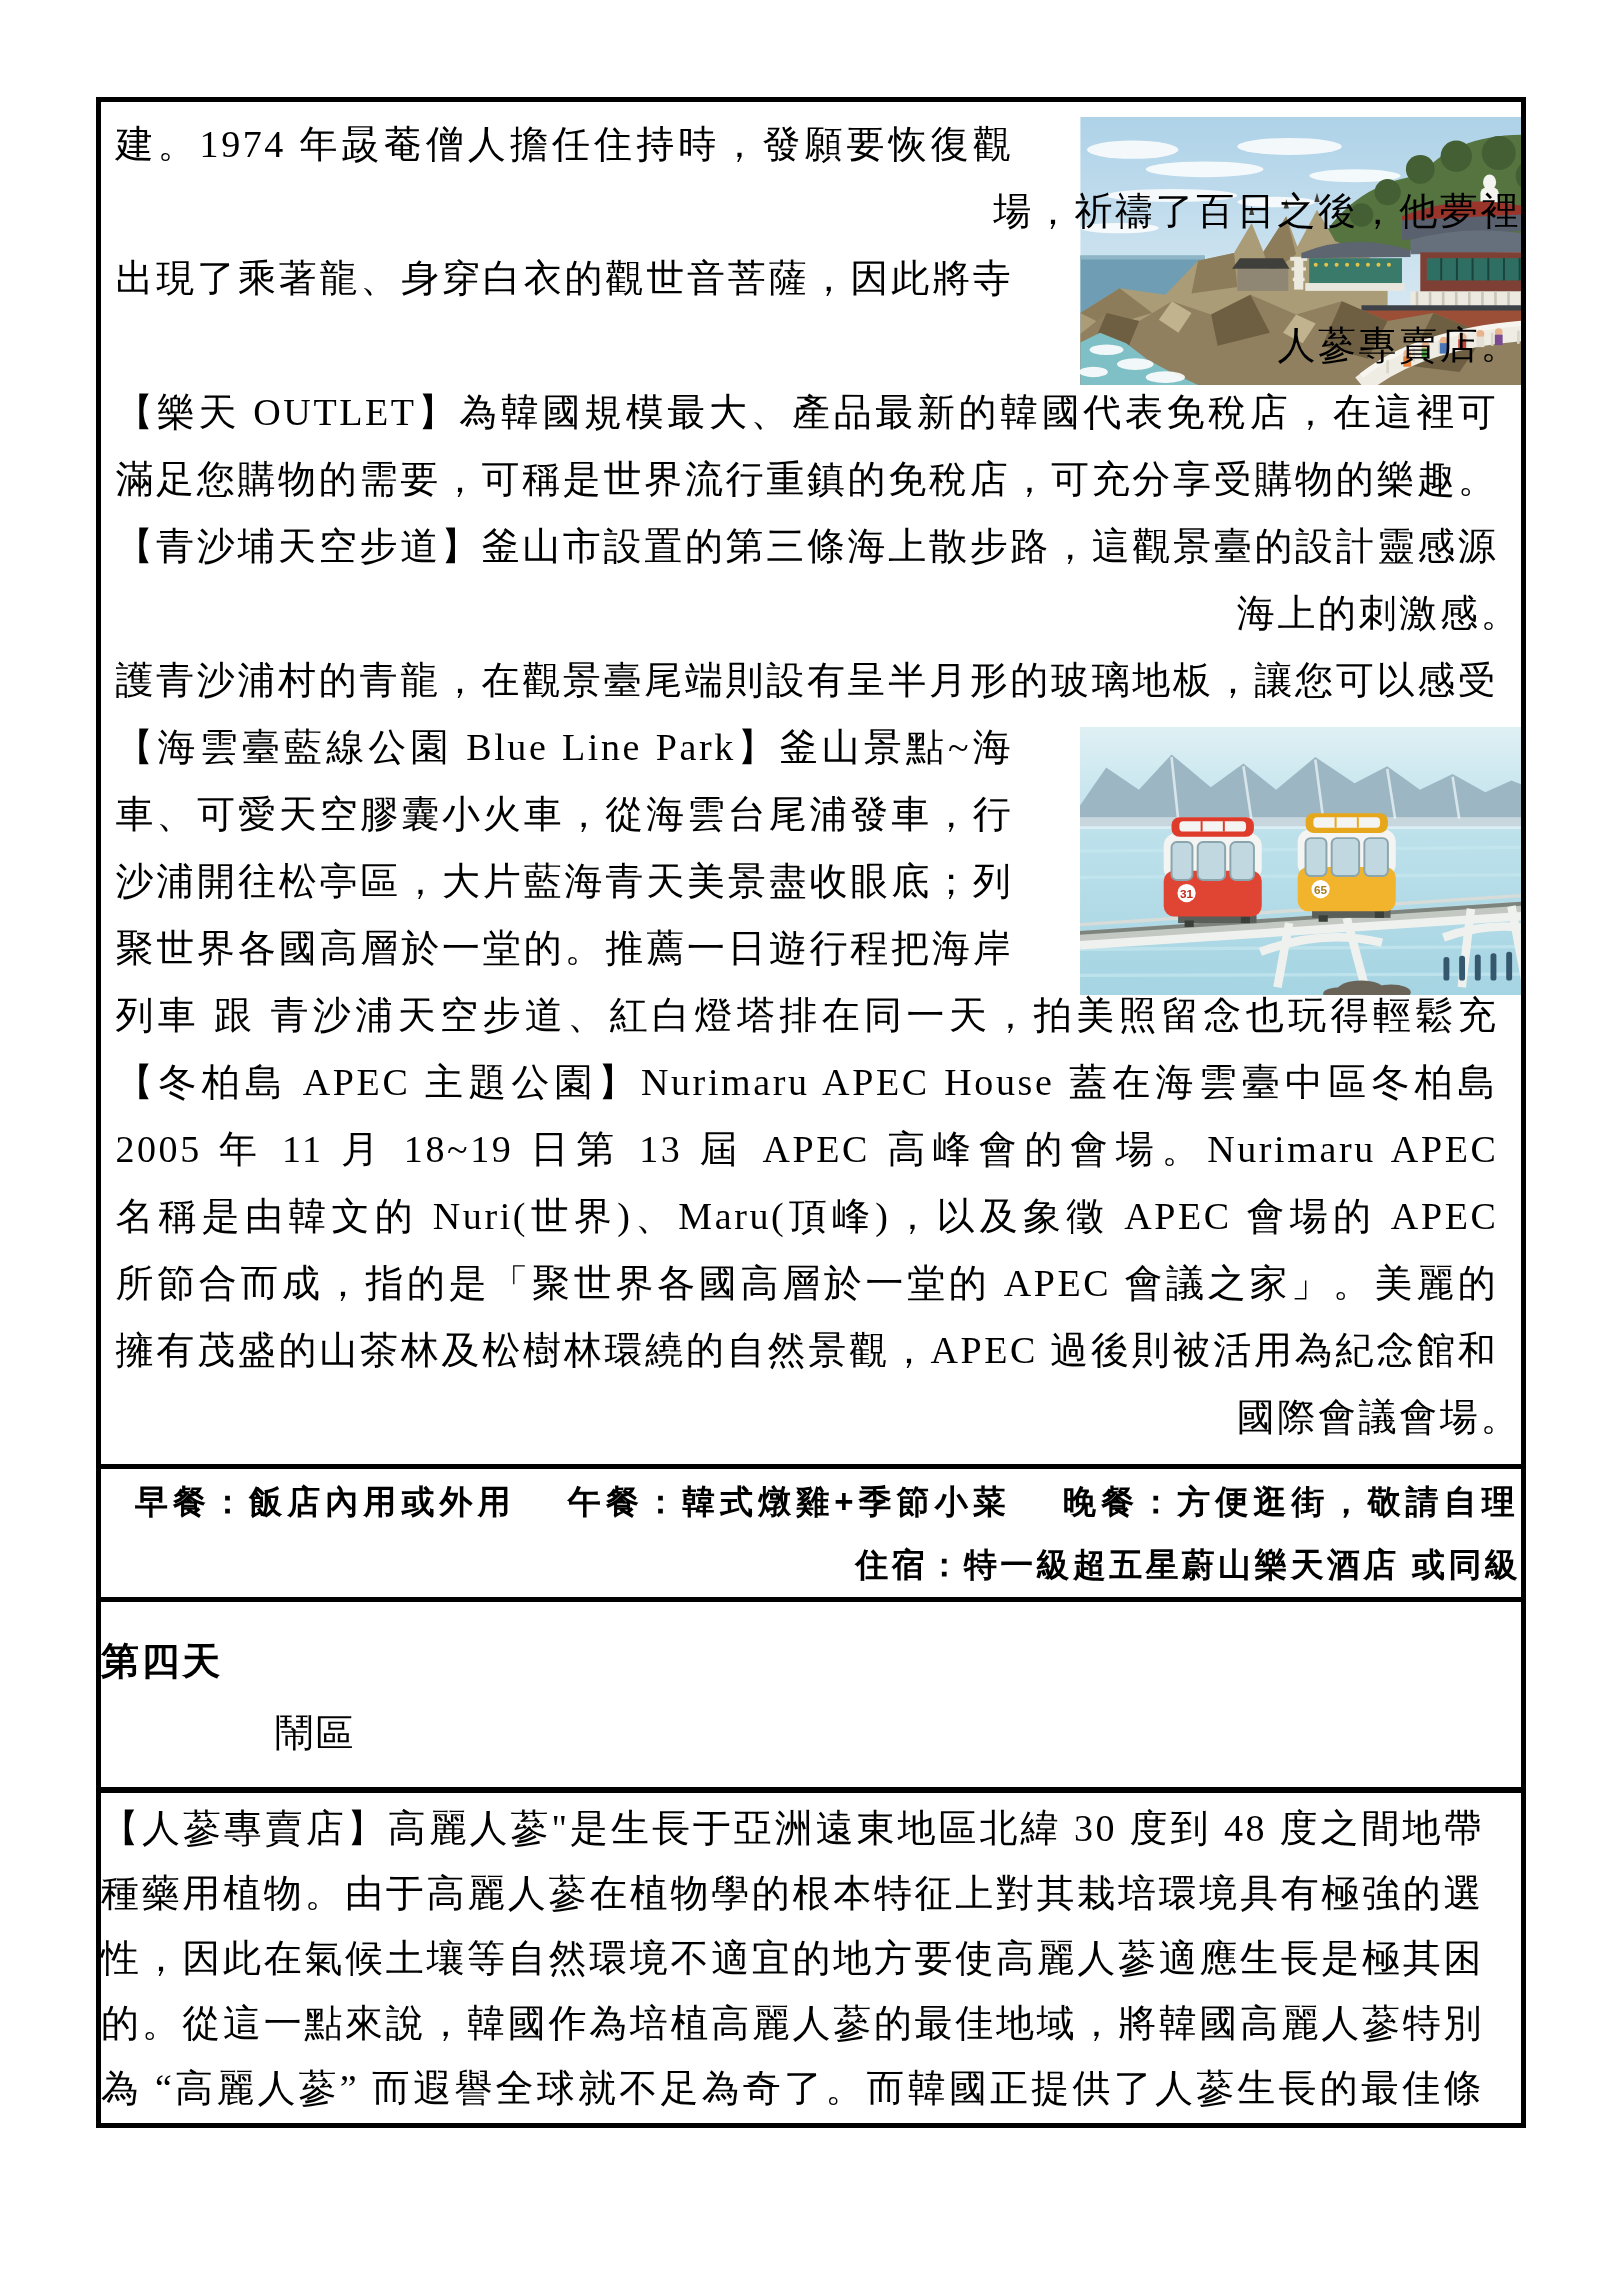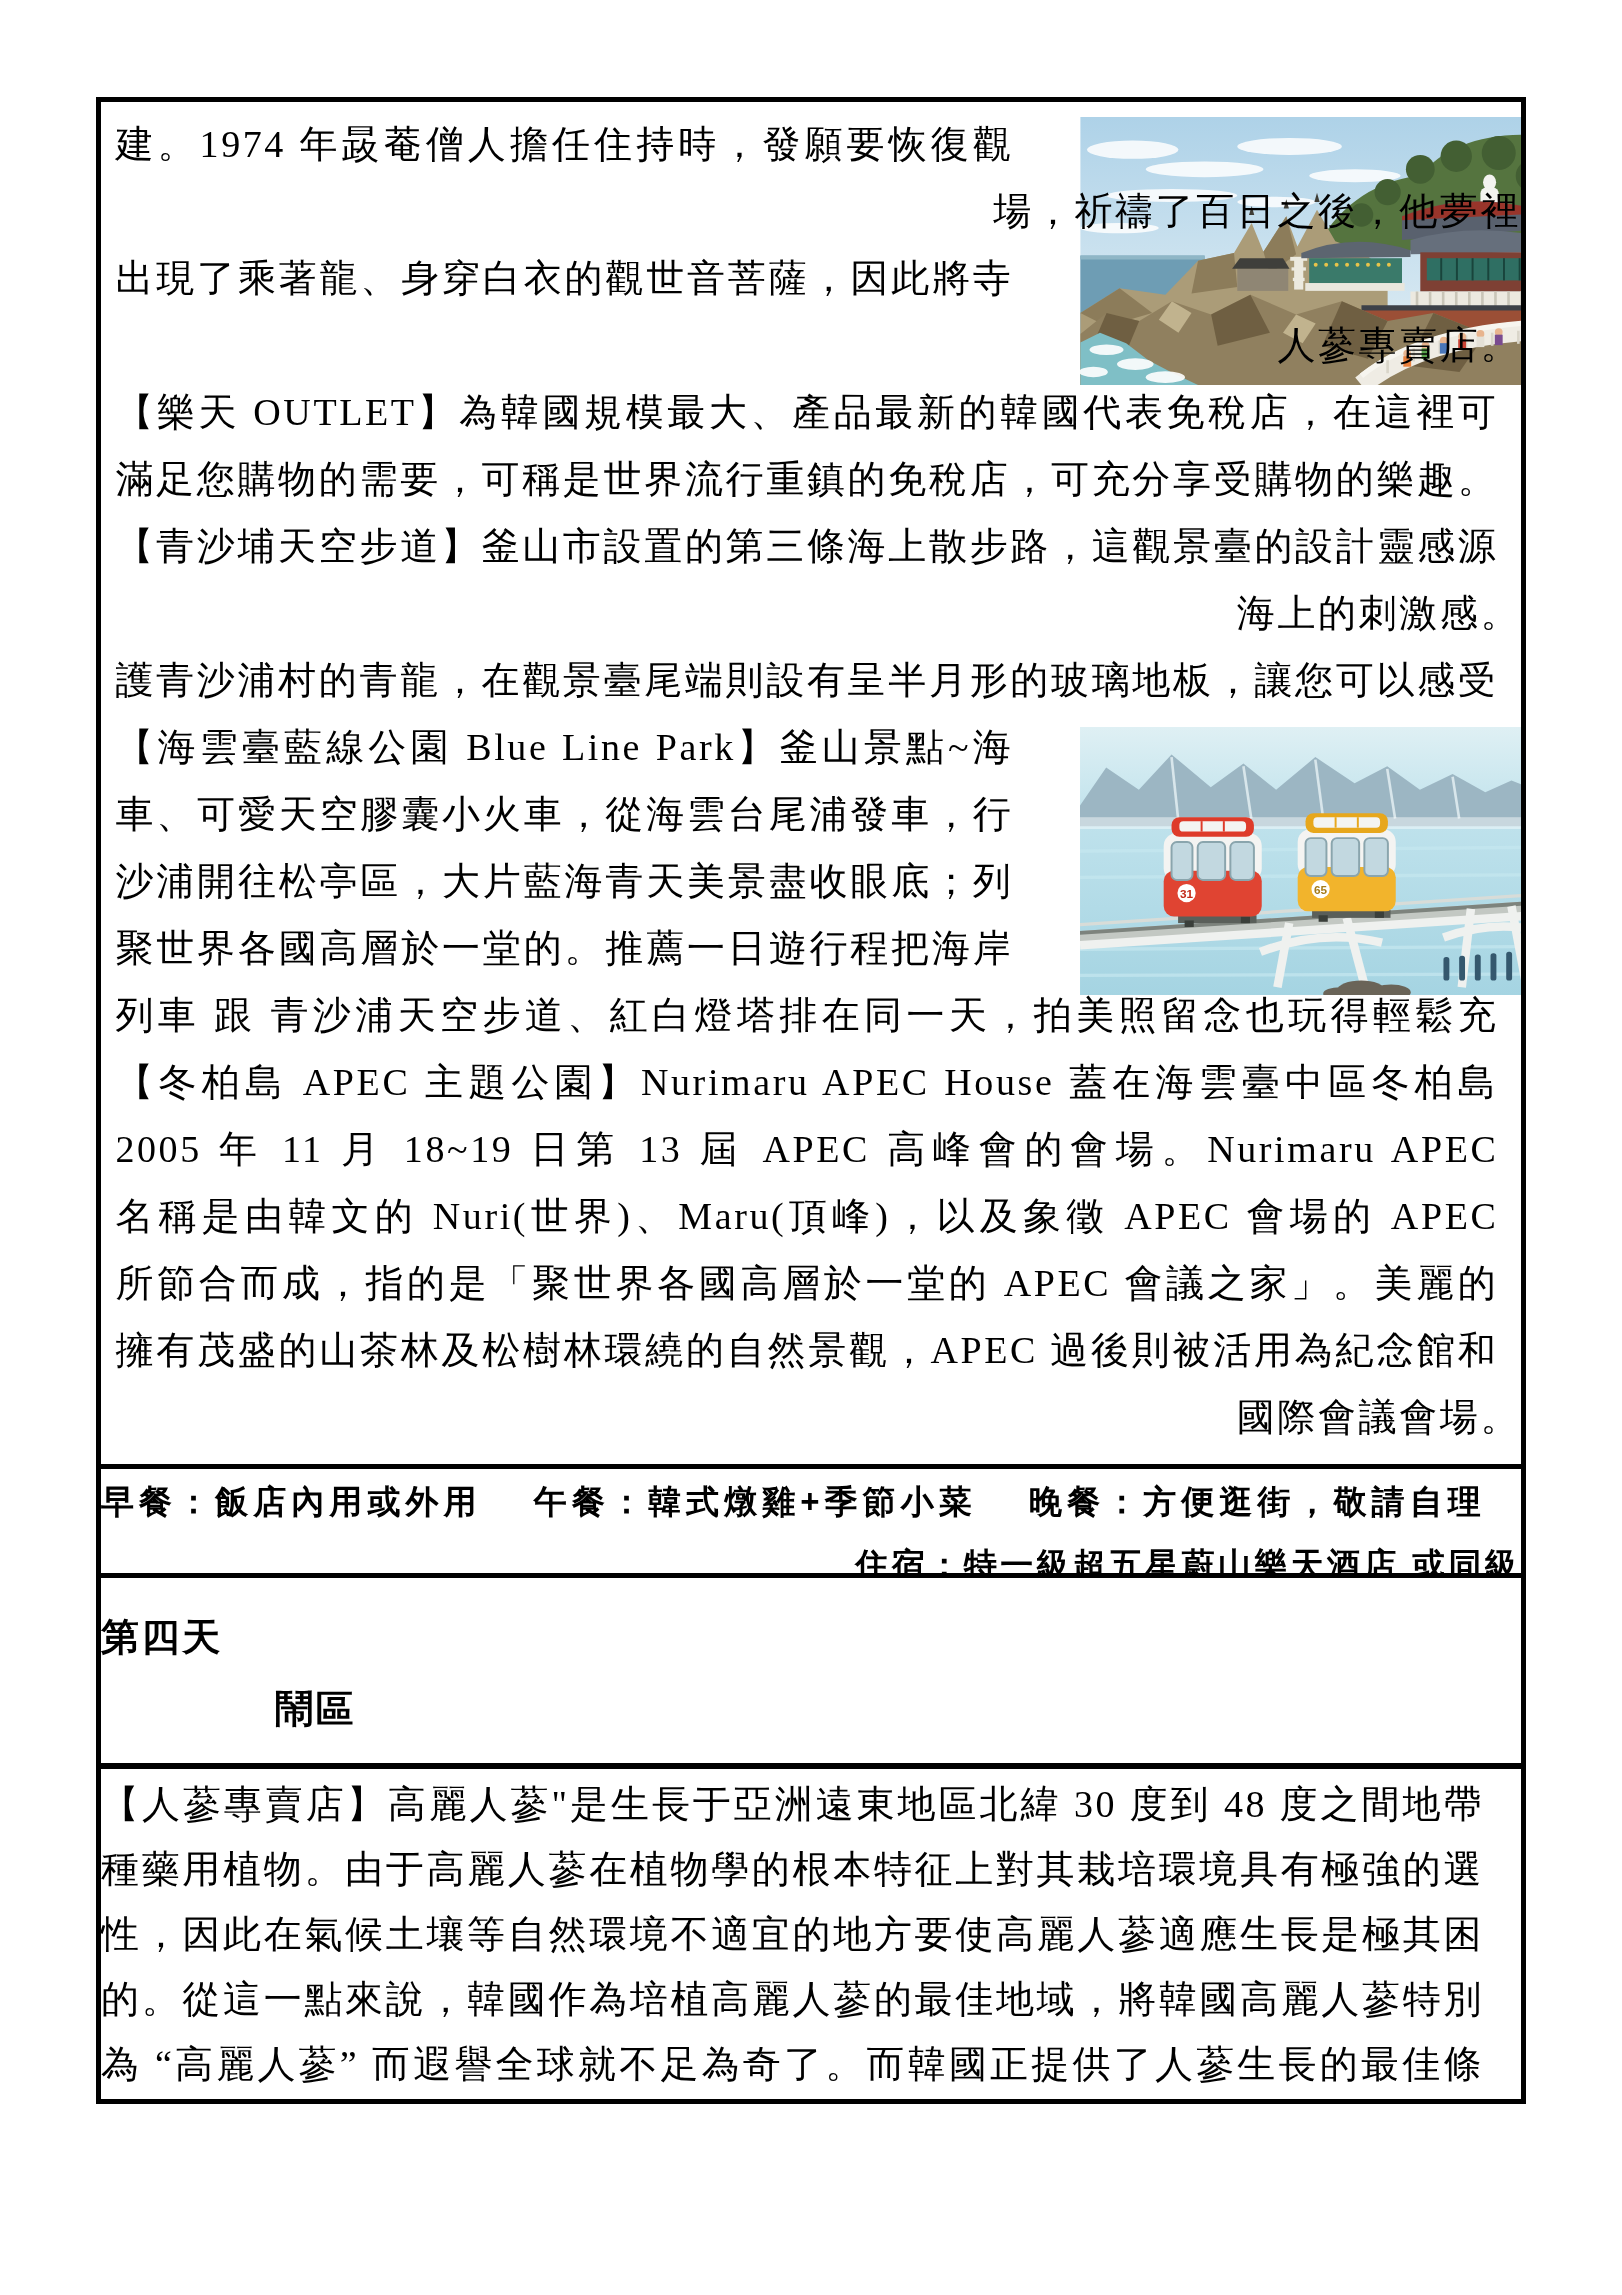--- a/index.html
+++ b/index.html
@@ -14,21 +14,21 @@
   .doc-table{
     position:absolute;left:96px;top:97px;
     width:1430px;
     border:5.2px solid #000;
     box-sizing:border-box;
     background:#fff;
   }
   .hr{height:5.2px;background:#000;}
   .row{position:relative;overflow:hidden;}
   .row-day3{height:1362px;}
-  .row-meals{height:104px;padding-top:1.3px;box-sizing:border-box;}
+  .row-meals{height:128px;padding-top:1.3px;box-sizing:border-box;padding-left:34px;}
   .row-day4{height:185px;padding-top:23px;box-sizing:border-box;}
   .row-ginseng{height:330px;padding-top:3.3px;box-sizing:border-box;}
   .lines{position:relative;z-index:2;padding:8.5px 0 0 14.4px;}
   .line{
     height:67px;line-height:67px;
     font-size:38px;letter-spacing:2.6px;
     white-space:nowrap;
   }
   .full-j{width:1383px;text-align:justify;text-align-last:justify;white-space:normal;height:67px;overflow:hidden;}
   .narrow-j{width:898px;text-align:justify;text-align-last:justify;white-space:normal;height:67px;overflow:hidden;}
@@ -46,21 +46,21 @@
     font-weight:700;font-size:38px;letter-spacing:2.6px;
     height:72px;line-height:72px;white-space:nowrap;flex-direction:column;
   }
   .d4line1 .route{
     flex:1 1 auto;margin-left:56px;
     text-align:justify;text-align-last:justify;white-space:normal;overflow:hidden;height:72px;
   }
   .d4line2{
     margin-left:174px;
     font-family:"Liberation Sans","DejaVu Sans",sans-serif;
-    font-weight:700;font-size:38px;letter-spacing:2.6px;
+    font-weight:400;font-size:38px;letter-spacing:2.6px;
     height:72px;line-height:72px;
   }
   .photo{position:absolute;z-index:1;margin:4px;padding:11px;text-align:center;}
   .photo svg{display:block;}
   .photo-temple{left:964px;top:0;}
   .photo-blueline{left:964px;top:610px;}
   .car-num{font-family:"Liberation Sans","DejaVu Sans",sans-serif;font-weight:700;}
 </style>
 </head>
 <body>

